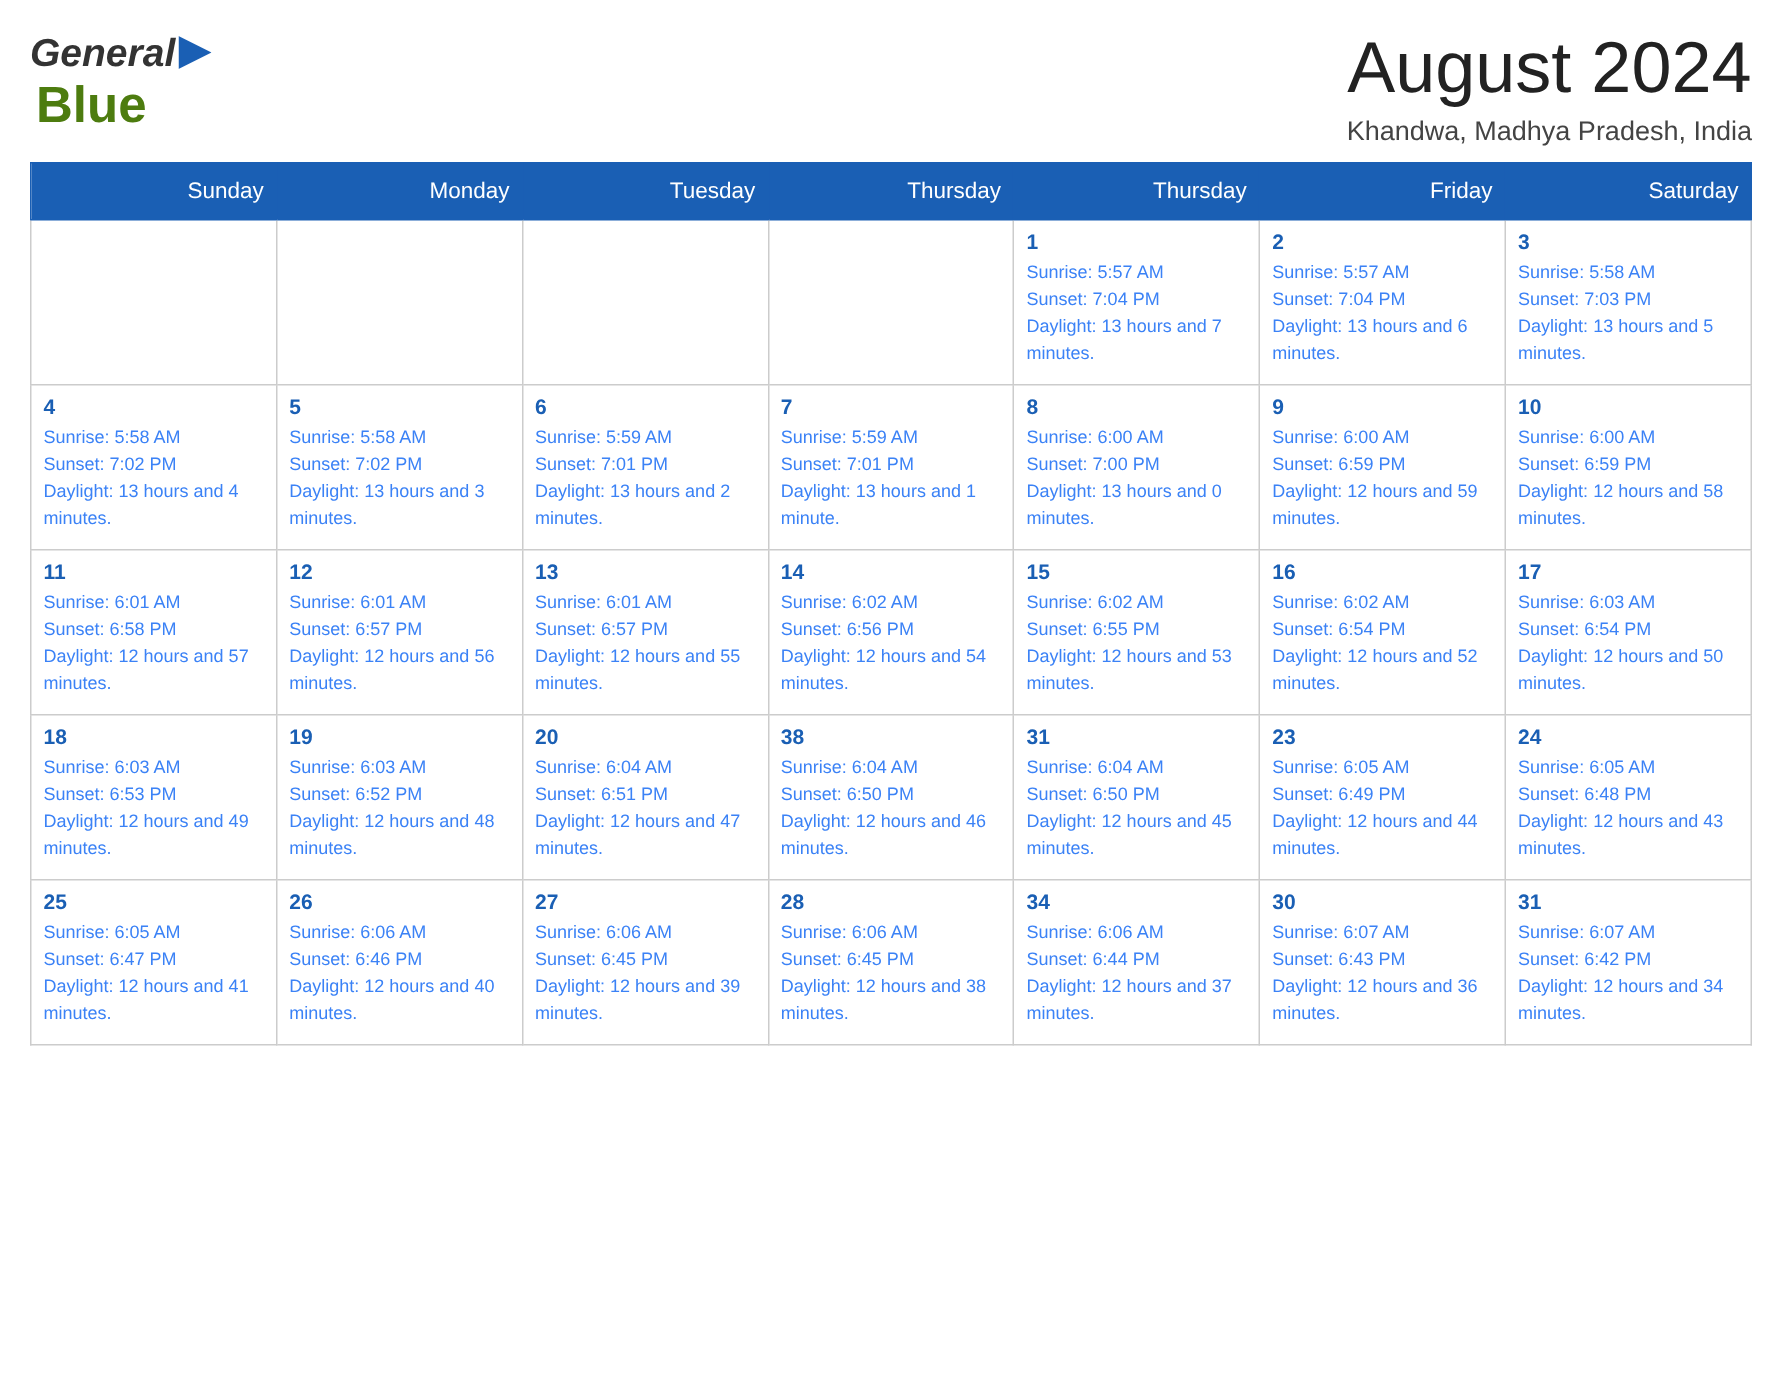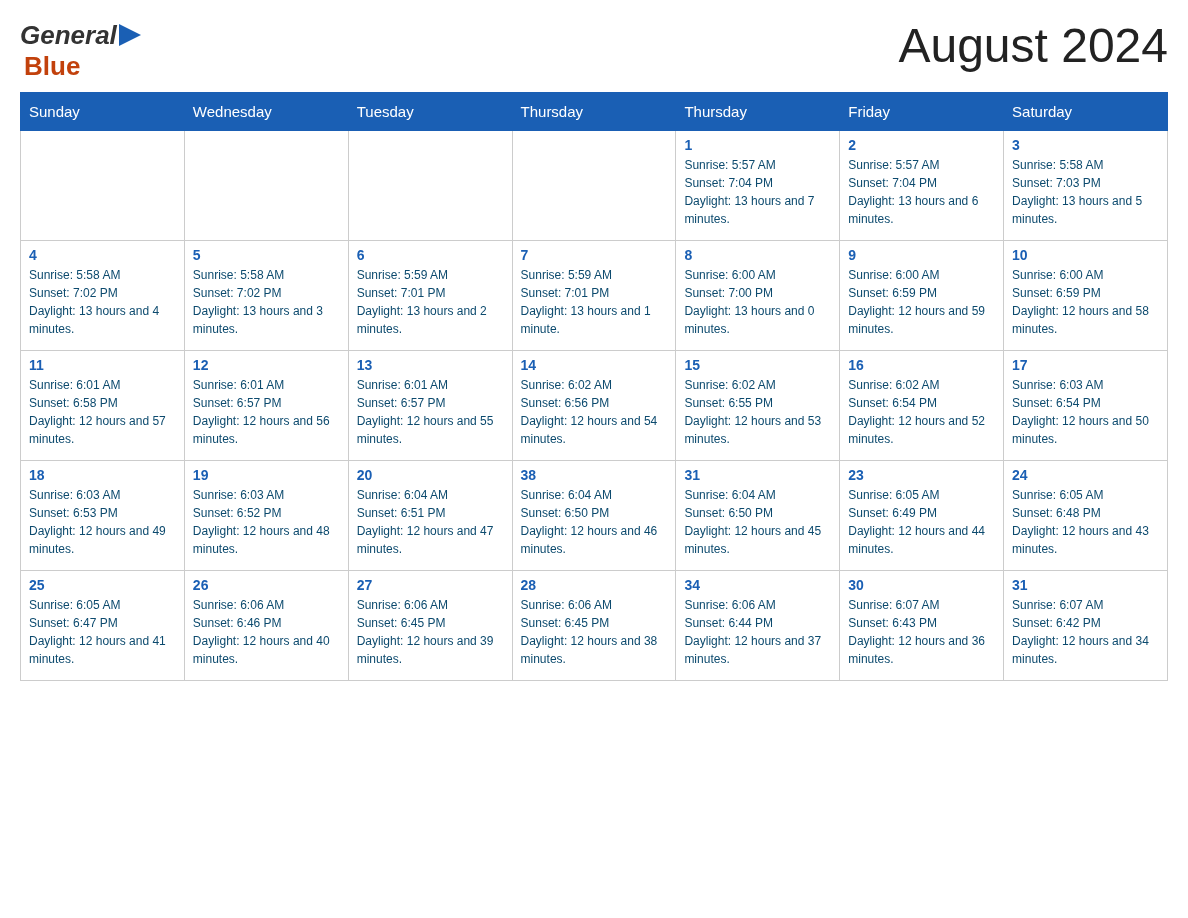--- a/index.html
+++ b/index.html
@@ -35,85 +35,86 @@
       border-collapse: collapse;
       margin-top: 10px;
     }
     .calendar th {
       background-color: #1a5fb4;
       color: #fff;
       padding: 10px 8px;
       font-size: 15px;
       font-weight: normal;
       border: 1px solid #1a5fb4;
-      text-align: left;
+      text-align: right;
     }
     .calendar td {
       border: 1px solid #ccc;
       vertical-align: top;
       padding: 6px 8px;
       width: 14.28%;
       min-height: 100px;
       font-size: 12.5px;
       color: #222;
     }
     .day-number {
       font-size: 14px;
       font-weight: bold;
       color: #1a5fb4;
       display: block;
       margin-bottom: 3px;
     }
     .day-info {
       font-size: 12px;
-      color: #0c4a6e;
+      color: #3b82f6;
       line-height: 1.5;
     }
     .empty-cell {
       background: #fff;
     }
     .calendar tr td {
       height: 110px;
     }
     .logo-wrapper {
       display: flex;
       flex-direction: column;
     }
     .logo-line1 {
       display: flex;
-      align-items: center;
+      align-items: flex-end;
     }
   </style>
 </head>
 <body>
 
 <div class="header">
   <div class="logo-wrapper">
     <div class="logo-line1">
       <span style="font-size:26px;font-weight:bold;color:#333;font-style:italic;">General</span>
       <span style="display:inline-block;margin-left:2px;margin-top:2px;">
         <svg width="22" height="22" viewBox="0 0 22 22">
           <polygon points="0,0 22,11 0,22" fill="#1a5fb4"></polygon>
         </svg>
       </span>
     </div>
     <div>
-      <span style="font-size:26px;font-weight:bold;color:#c2410c;margin-left:4px;">Blue</span>
+      <span style="font-size:34px;font-weight:bold;color:#4d7c0f;margin-left:4px;">Blue</span>
     </div>
   </div>
   <div class="title-section">
     <div class="main-title">August 2024</div>
+    <div class="subtitle">Khandwa, Madhya Pradesh, India</div>
   </div>
 </div>
 
 <table class="calendar">
   <thead>
     <tr>
       <th>Sunday</th>
-      <th>Wednesday</th>
+      <th>Monday</th>
       <th>Tuesday</th>
       <th>Thursday</th>
       <th>Thursday</th>
       <th>Friday</th>
       <th>Saturday</th>
     </tr>
   </thead>
   <tbody id="calendar-body">
   <tr>
         <td class="empty-cell"></td>

